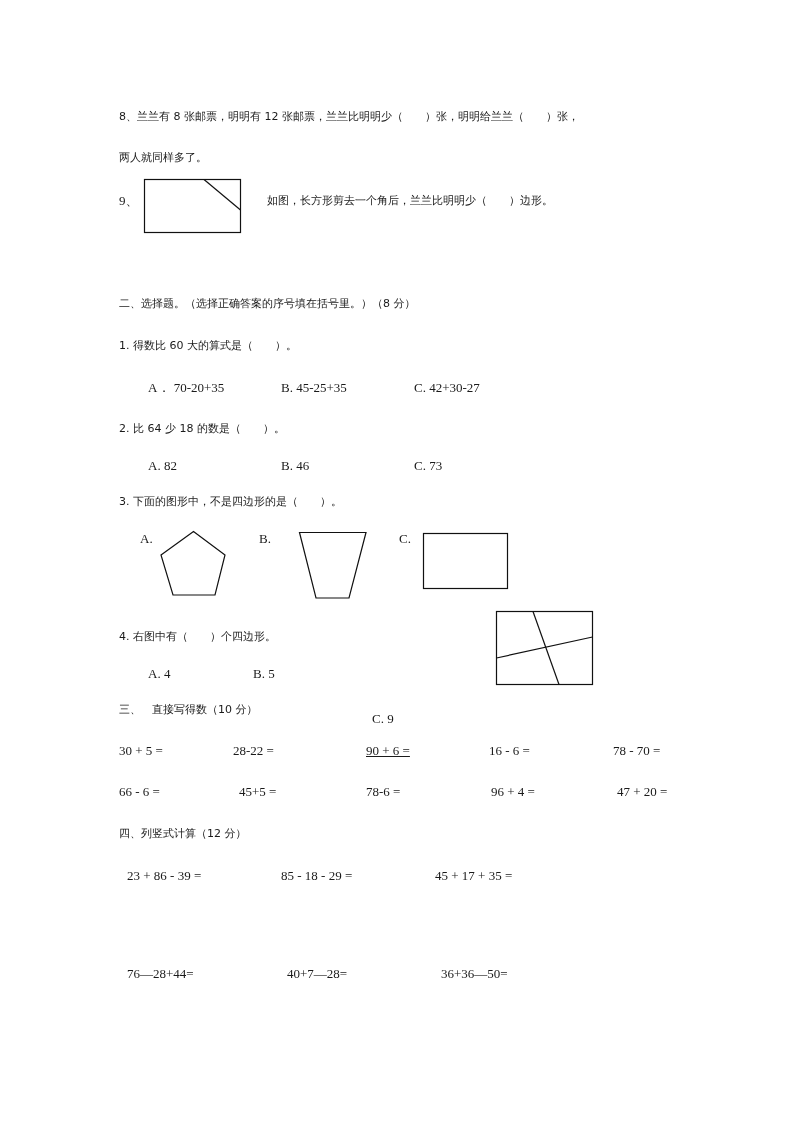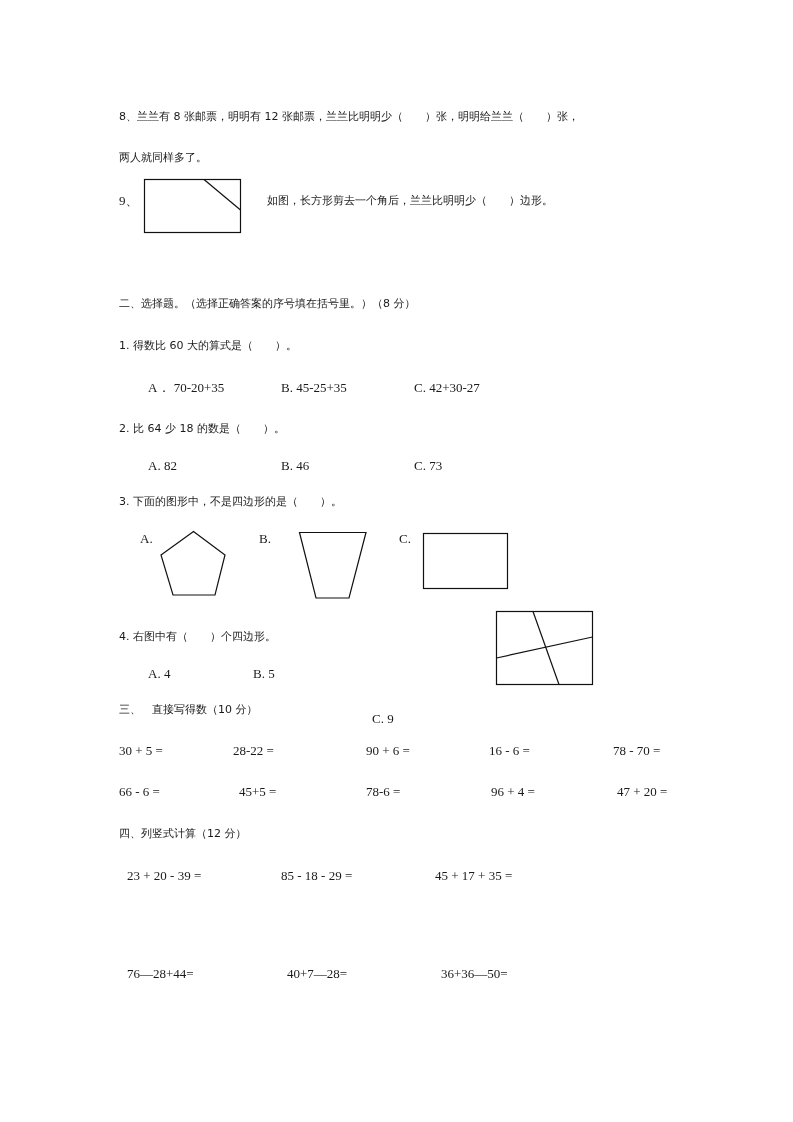--- a/index.html
+++ b/index.html
@@ -55,28 +55,28 @@
 <div class="abs num" style="left:372px; top:666px;margin-top:45px;">C. 9</div>
 <svg style="left:496px; top:611px;" width="98" height="75">
   <rect x="0.5" y="0.5" width="96" height="73" fill="none" stroke="#111" stroke-width="1.2"></rect>
   <line x1="37" y1="0.5" x2="63" y2="73.5" stroke="#111" stroke-width="1.2"></line>
   <line x1="0.5" y1="47" x2="96.5" y2="26" stroke="#111" stroke-width="1.2"></line>
 </svg>
 
 <div class="abs cjk" style="left:119px; top:702px;">三、　直接写得数（10 分）</div>
 <div class="abs num" style="left:119px; top:743px;">30 + 5 =</div>
 <div class="abs num" style="left:233px; top:743px;font-family:Liberation Serif, serif;">28-22 =</div>
-<div class="abs num" style="left:366px; top:743px;">90 + 6 =</div>
+<div class="abs num" style="left:366px; top:743px;text-decoration:underline;">90 + 6 =</div>
 <div class="abs num" style="left:489px; top:743px;">16 - 6 =</div>
 <div class="abs num" style="left:613px; top:743px;">78 - 70 =</div>
 <div class="abs num" style="left:119px; top:784px;">66 - 6 =</div>
 <div class="abs num" style="left:239px; top:784px;">45+5 =</div>
 <div class="abs num" style="left:366px; top:784px;">78-6 =</div>
 <div class="abs num" style="left:491px; top:784px;">96 + 4 =</div>
 <div class="abs num" style="left:617px; top:784px;">47 + 20 =</div>
 
 <div class="abs cjk" style="left:119px; top:826px;">四、列竖式计算（12 分）</div>
-<div class="abs num" style="left:127px; top:868px;">23 + 20 - 39 =</div>
+<div class="abs num" style="left:127px; top:868px;">23 + 86 - 39 =</div>
 <div class="abs num" style="left:281px; top:868px;">85 - 18 - 29 =</div>
 <div class="abs num" style="left:435px; top:868px;">45 + 17 + 35 =</div>
 <div class="abs num" style="left:127px; top:966px;">76—28+44=</div>
 <div class="abs num" style="left:287px; top:966px;">40+7—28=</div>
 <div class="abs num" style="left:441px; top:966px;">36+36—50=</div>
 
 </body></html>

